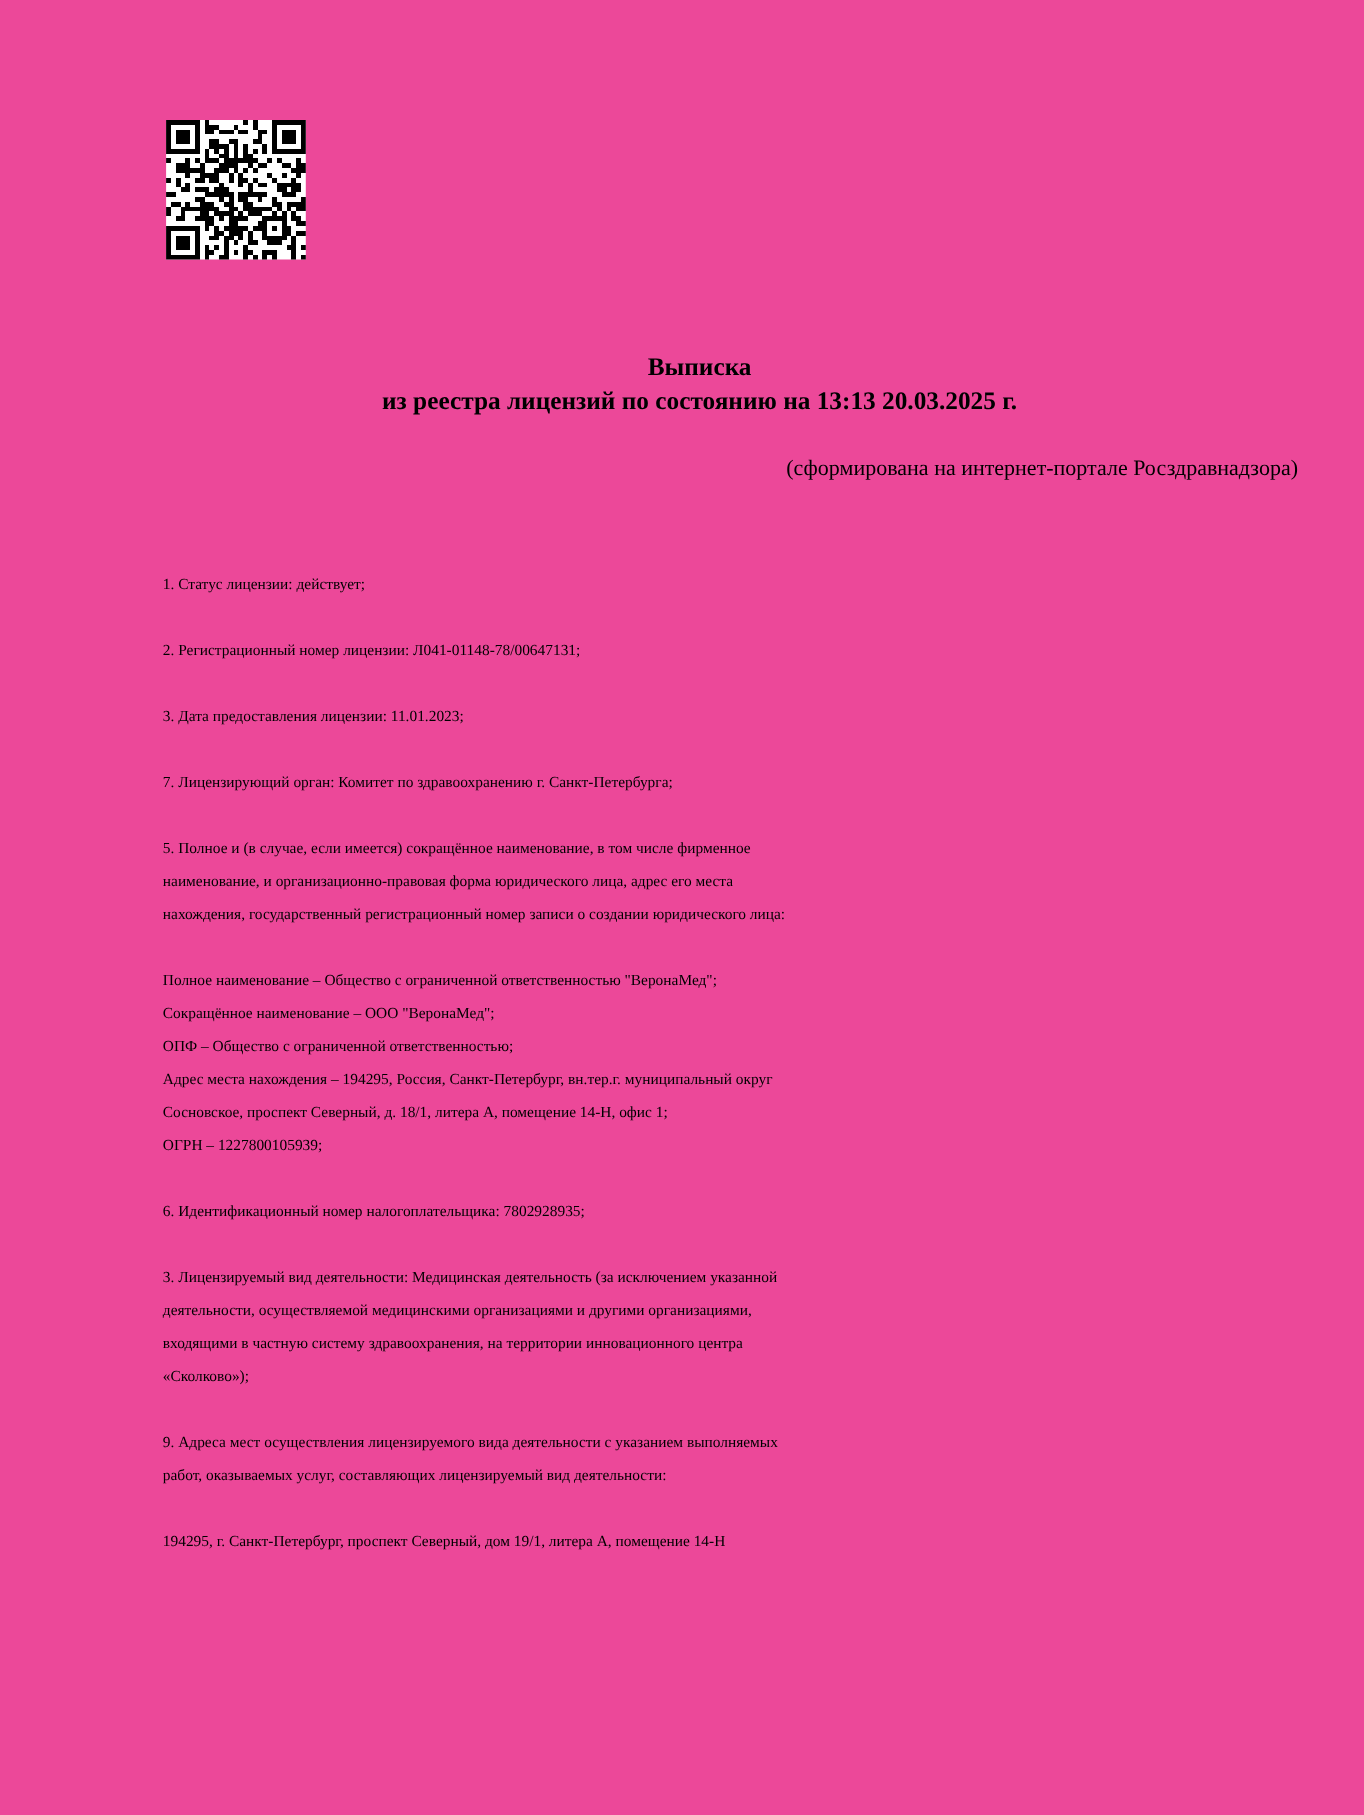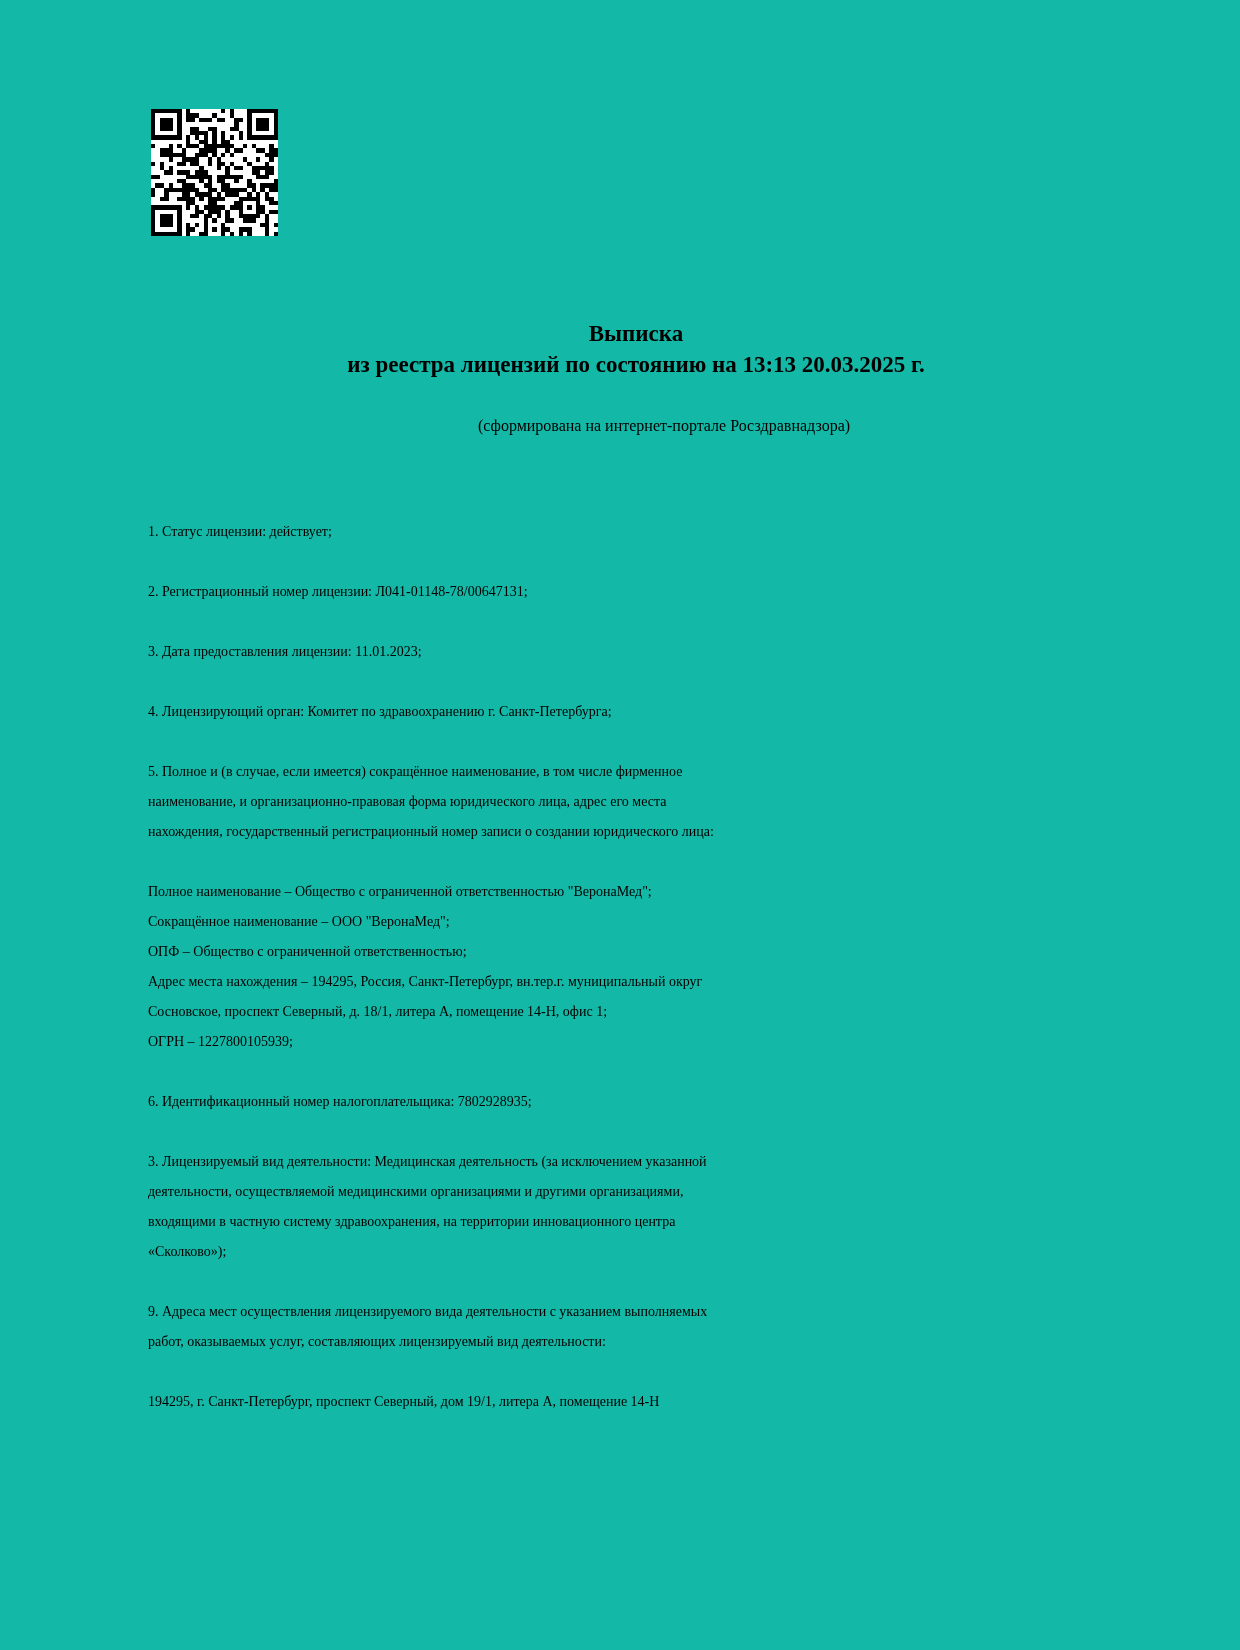--- a/index.html
+++ b/index.html
@@ -1,21 +1,21 @@
 <!DOCTYPE html>
 <html lang="ru"><head>
 <meta charset="utf-8">
 <style>
   html, body { margin: 0; padding: 0; background: #ffffff; }
   body { width: 1240px; height: 1650px; }
   .page {
     position: relative;
     width: 1240px;
     height: 1650px;
-    background: #14b8a6;
+    background: #ec4899;
     color: #000000;
     font-family: "Liberation Serif", serif;
     overflow: hidden;
   }
   .qr {
     position: absolute;
     left: 151px;
     top: 109px;
     width: 127px;
     height: 127px;
@@ -29,22 +29,22 @@
     font-weight: bold;
     font-size: 23px;
     line-height: 31px;
     white-space: pre-line;
   }
   .subtitle {
     position: absolute;
     left: 148px;
     top: 414px;
     width: 1032px;
-    text-align: center;
-    font-size: 16px;
+    text-align: right;
+    font-size: 20px;
     line-height: 24px;
   }
   .doc-body {
     position: absolute;
     left: 148px;
     top: 517px;
     width: 1005px;
     font-size: 14px;
     line-height: 30px;
   }
@@ -475,21 +475,21 @@
 
   <div class="title">Выписка
 из реестра лицензий по состоянию на 13:13 20.03.2025 г.</div>
 
   <div class="subtitle">(сформирована на интернет-портале Росздравнадзора)</div>
 
   <div class="doc-body">
     <p>1. Статус лицензии: действует;</p>
     <p>2. Регистрационный номер лицензии: Л041-01148-78/00647131;</p>
     <p>3. Дата предоставления лицензии: 11.01.2023;</p>
-    <p>4. Лицензирующий орган: Комитет по здравоохранению г. Санкт-Петербурга;</p>
+    <p>7. Лицензирующий орган: Комитет по здравоохранению г. Санкт-Петербурга;</p>
     <p>5. Полное и (в случае, если имеется) сокращённое наименование, в том числе фирменное
 наименование, и организационно-правовая форма юридического лица, адрес его места
 нахождения, государственный регистрационный номер записи о создании юридического лица:</p>
     <p>Полное наименование – Общество с ограниченной ответственностью "ВеронаМед";
 Сокращённое наименование – ООО "ВеронаМед";
 ОПФ – Общество с ограниченной ответственностью;
 Адрес места нахождения – 194295, Россия, Санкт-Петербург, вн.тер.г. муниципальный округ
 Сосновское, проспект Северный, д. 18/1, литера А, помещение 14-Н, офис 1;
 ОГРН – 1227800105939;</p>
     <p>6. Идентификационный номер налогоплательщика: 7802928935;</p>

